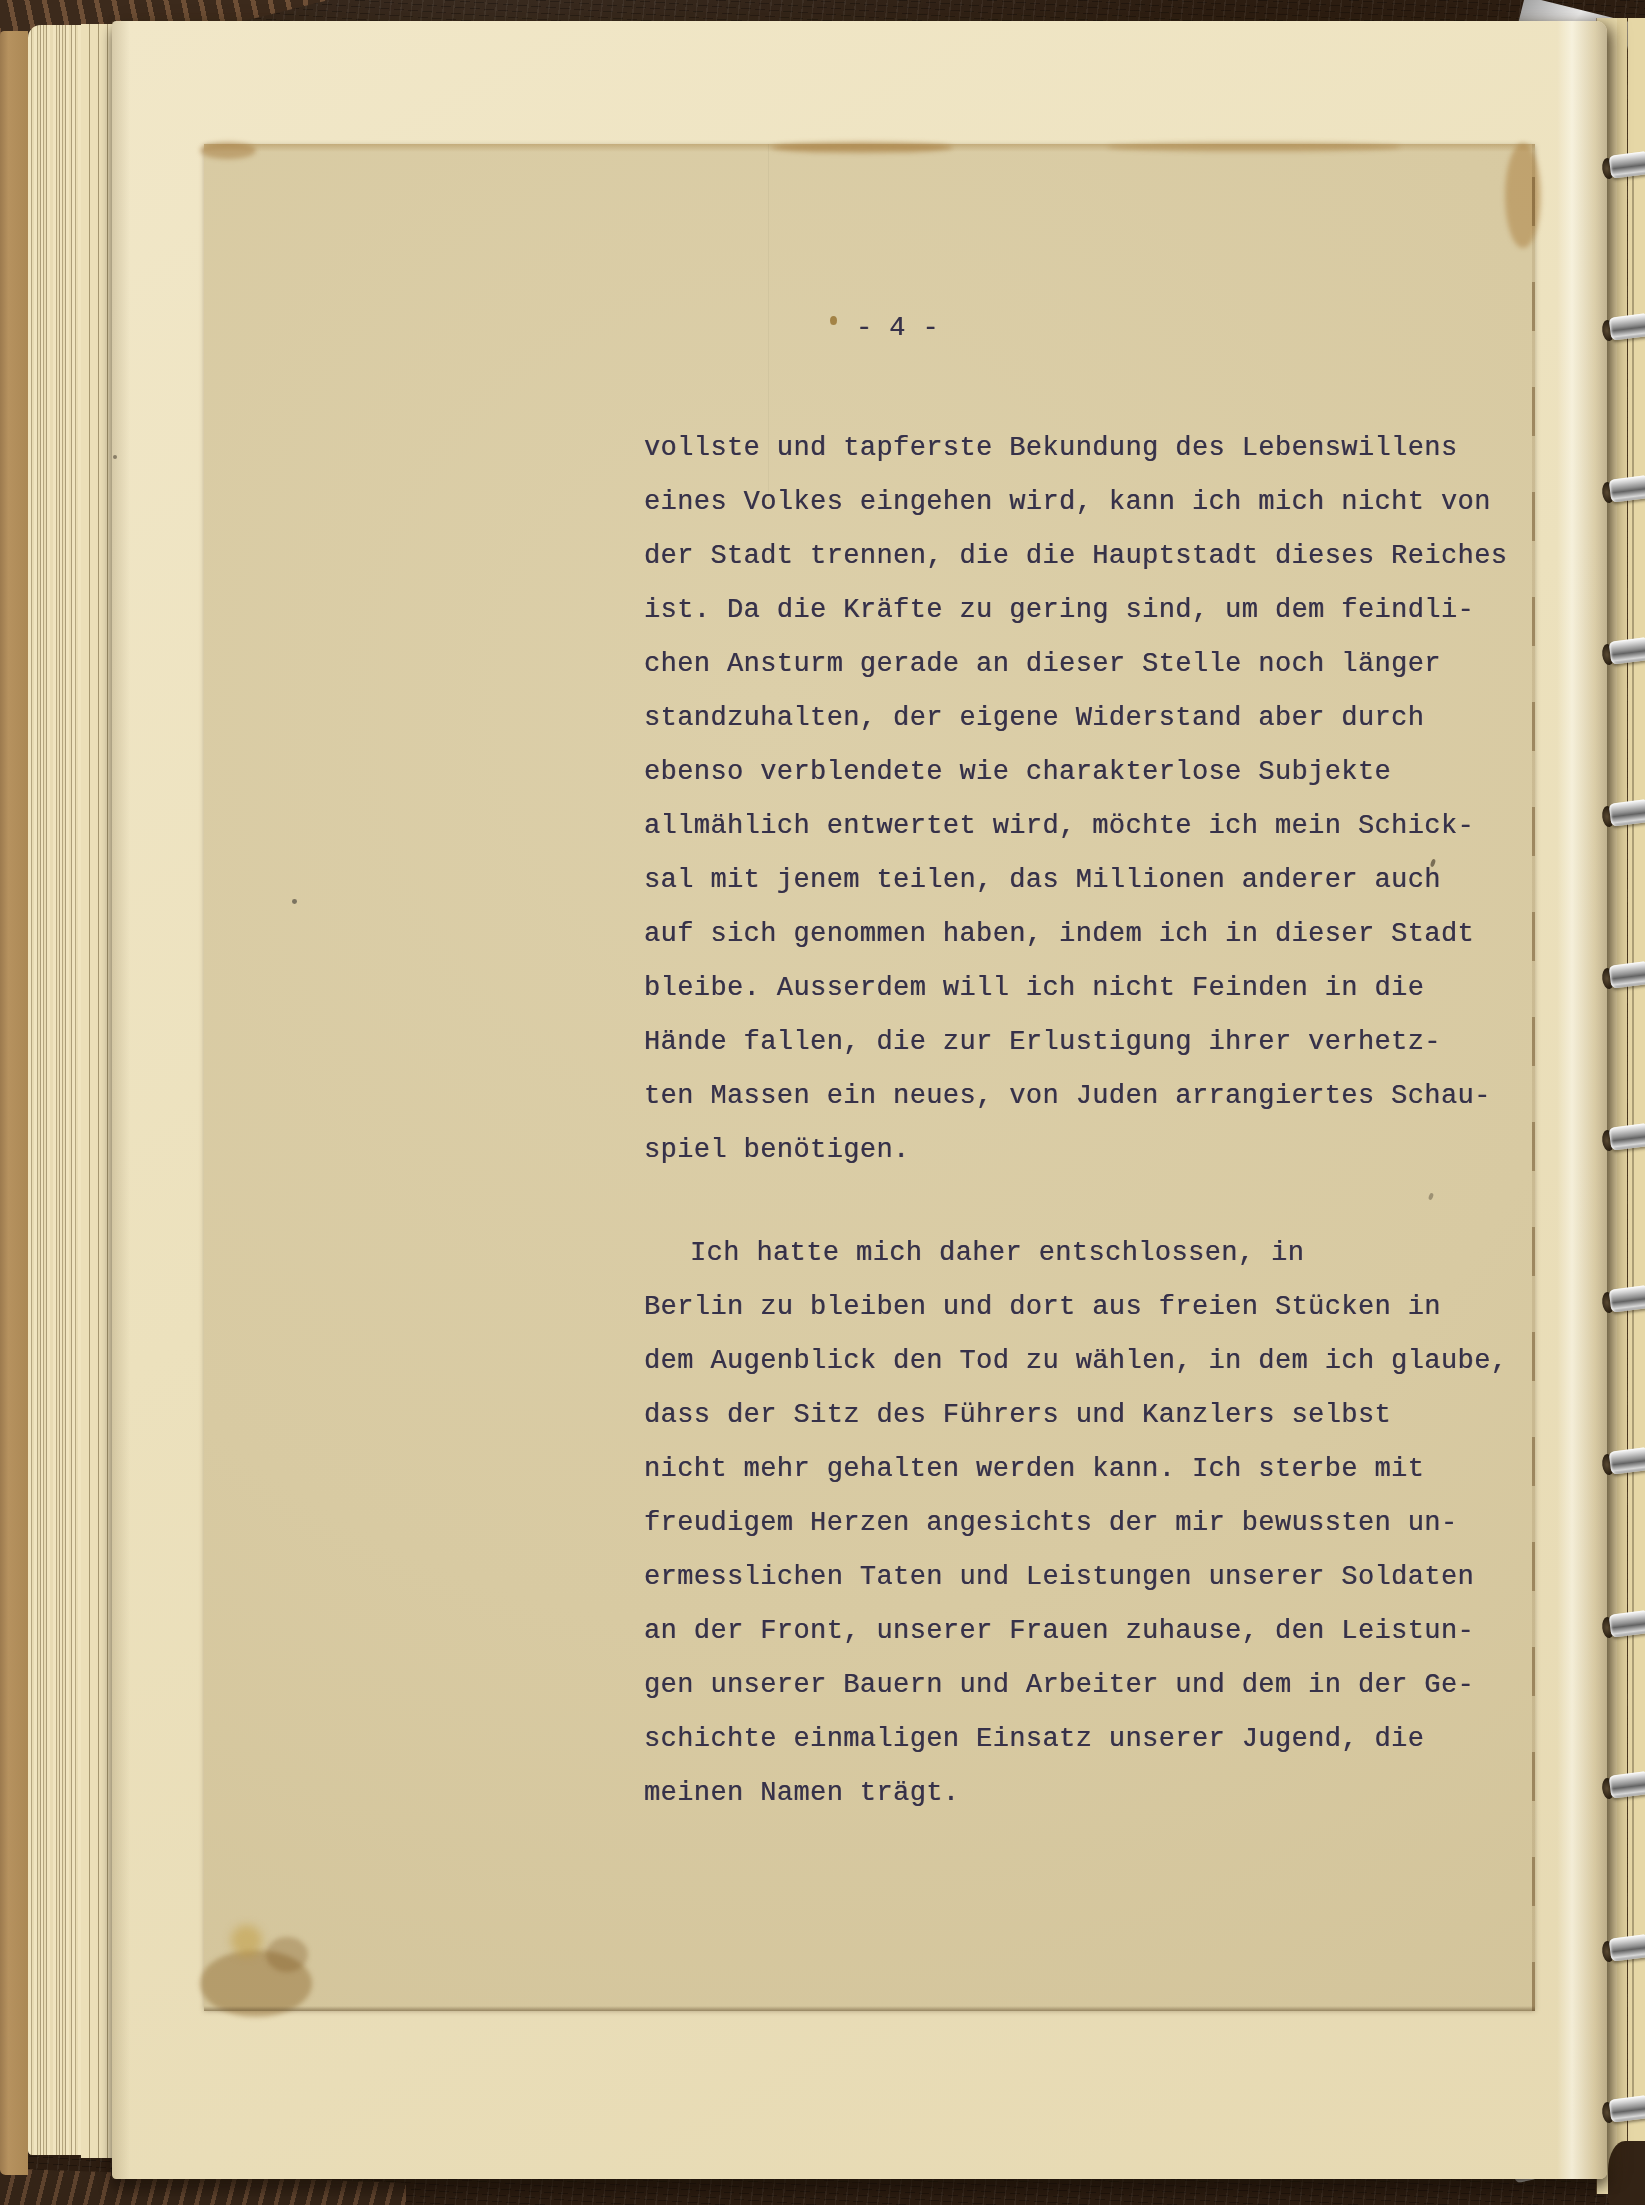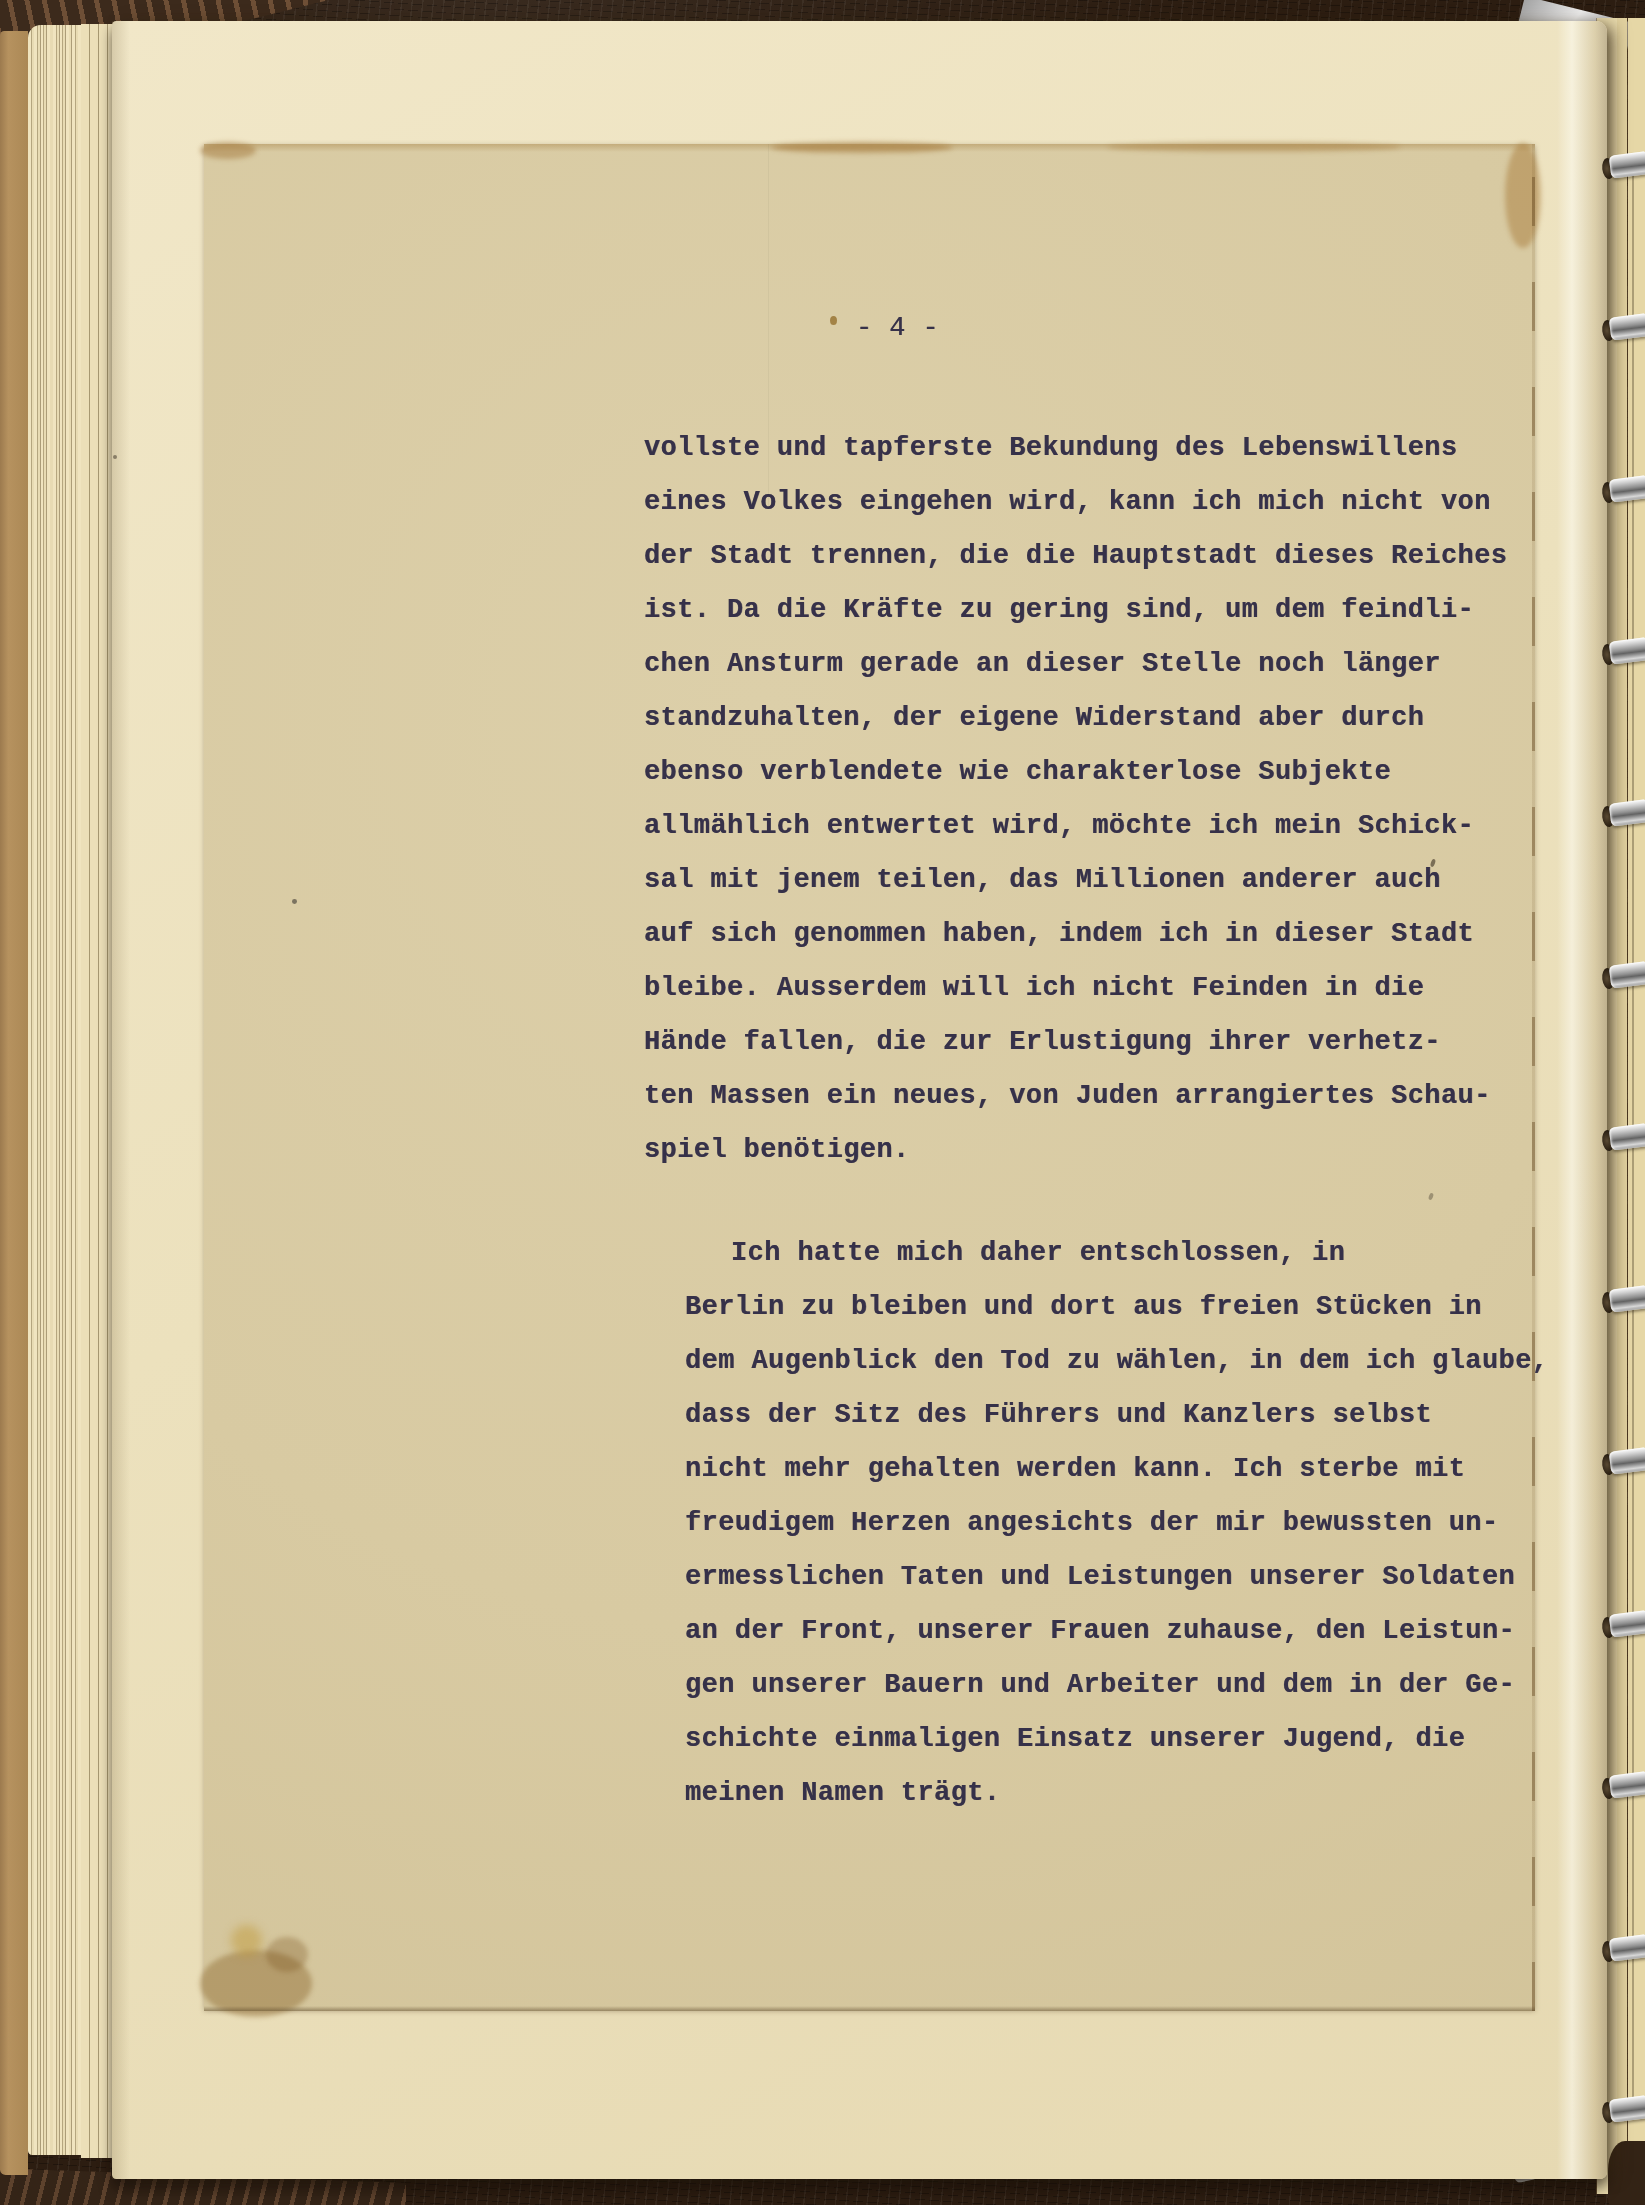--- a/index.html
+++ b/index.html
@@ -79,23 +79,23 @@
   .fleck-c{left:1225px;top:1049px;width:4.2px;height:7px;background:rgba(70,60,45,.4);transform:rotate(20deg);border-radius:45%;}
   .fleck-d{left:626px;top:172px;width:7px;height:9px;background:rgba(140,100,30,.7);}
   .sheet-crease{left:564px;top:0;width:1.4px;height:364px;background:rgba(60,50,30,.05);}
 
   
   .page-number{left:652px;top:157px;height:54px;line-height:54px;
     font-size:27px;letter-spacing:0.4px;color:#363149;white-space:pre;
     text-shadow:0.4px 0.4px 0.6px rgba(54,49,73,.5), -0.2px 0 0.5px rgba(54,49,73,.3);}
   .typed-text-block{left:440px;top:277px;width:868px;
     font-size:27px;line-height:54px;letter-spacing:0.4px;color:#363149;white-space:pre;
-    text-shadow:0.4px 0.4px 0.6px rgba(54,49,73,.5), -0.2px 0 0.5px rgba(54,49,73,.3);font-weight:bold;}
+    text-shadow:0.4px 0.4px 0.6px rgba(54,49,73,.5), -0.2px 0 0.5px rgba(54,49,73,.3);}
   .typed-text-block .para{position:relative;}
-  .typed-text-block .para + .para{margin-top:49px;margin-left:41px;}
+  .typed-text-block .para + .para{margin-top:49px;}
   .typed-text-block .line{position:relative;}
   .para.indent-first .line:first-child{padding-left:46px;}
 
   
   .ring{left:1602px;width:45px;height:25px;transform:rotate(-7deg);}
   .ring-hole{left:0;top:2.8px;width:12px;height:21px;border-radius:50%;
     background:radial-gradient(ellipse at 40% 50%, #5a4a33, #241a0e 75%);}
   .ring-rod{left:7.7px;top:1.4px;width:37px;height:22.4px;border-radius:5.6px 2.1px 2.1px 5.6px;
     background:linear-gradient(180deg,#fdfdfd 0%,#cfcfcf 20%,#8f8f8f 45%,#636363 58%,#d8d8d8 85%,#939393 100%);
     box-shadow:inset 1.4px 0 2.1px rgba(255,255,255,.7), 0 2.1px 2.8px rgba(40,30,15,.45);}

